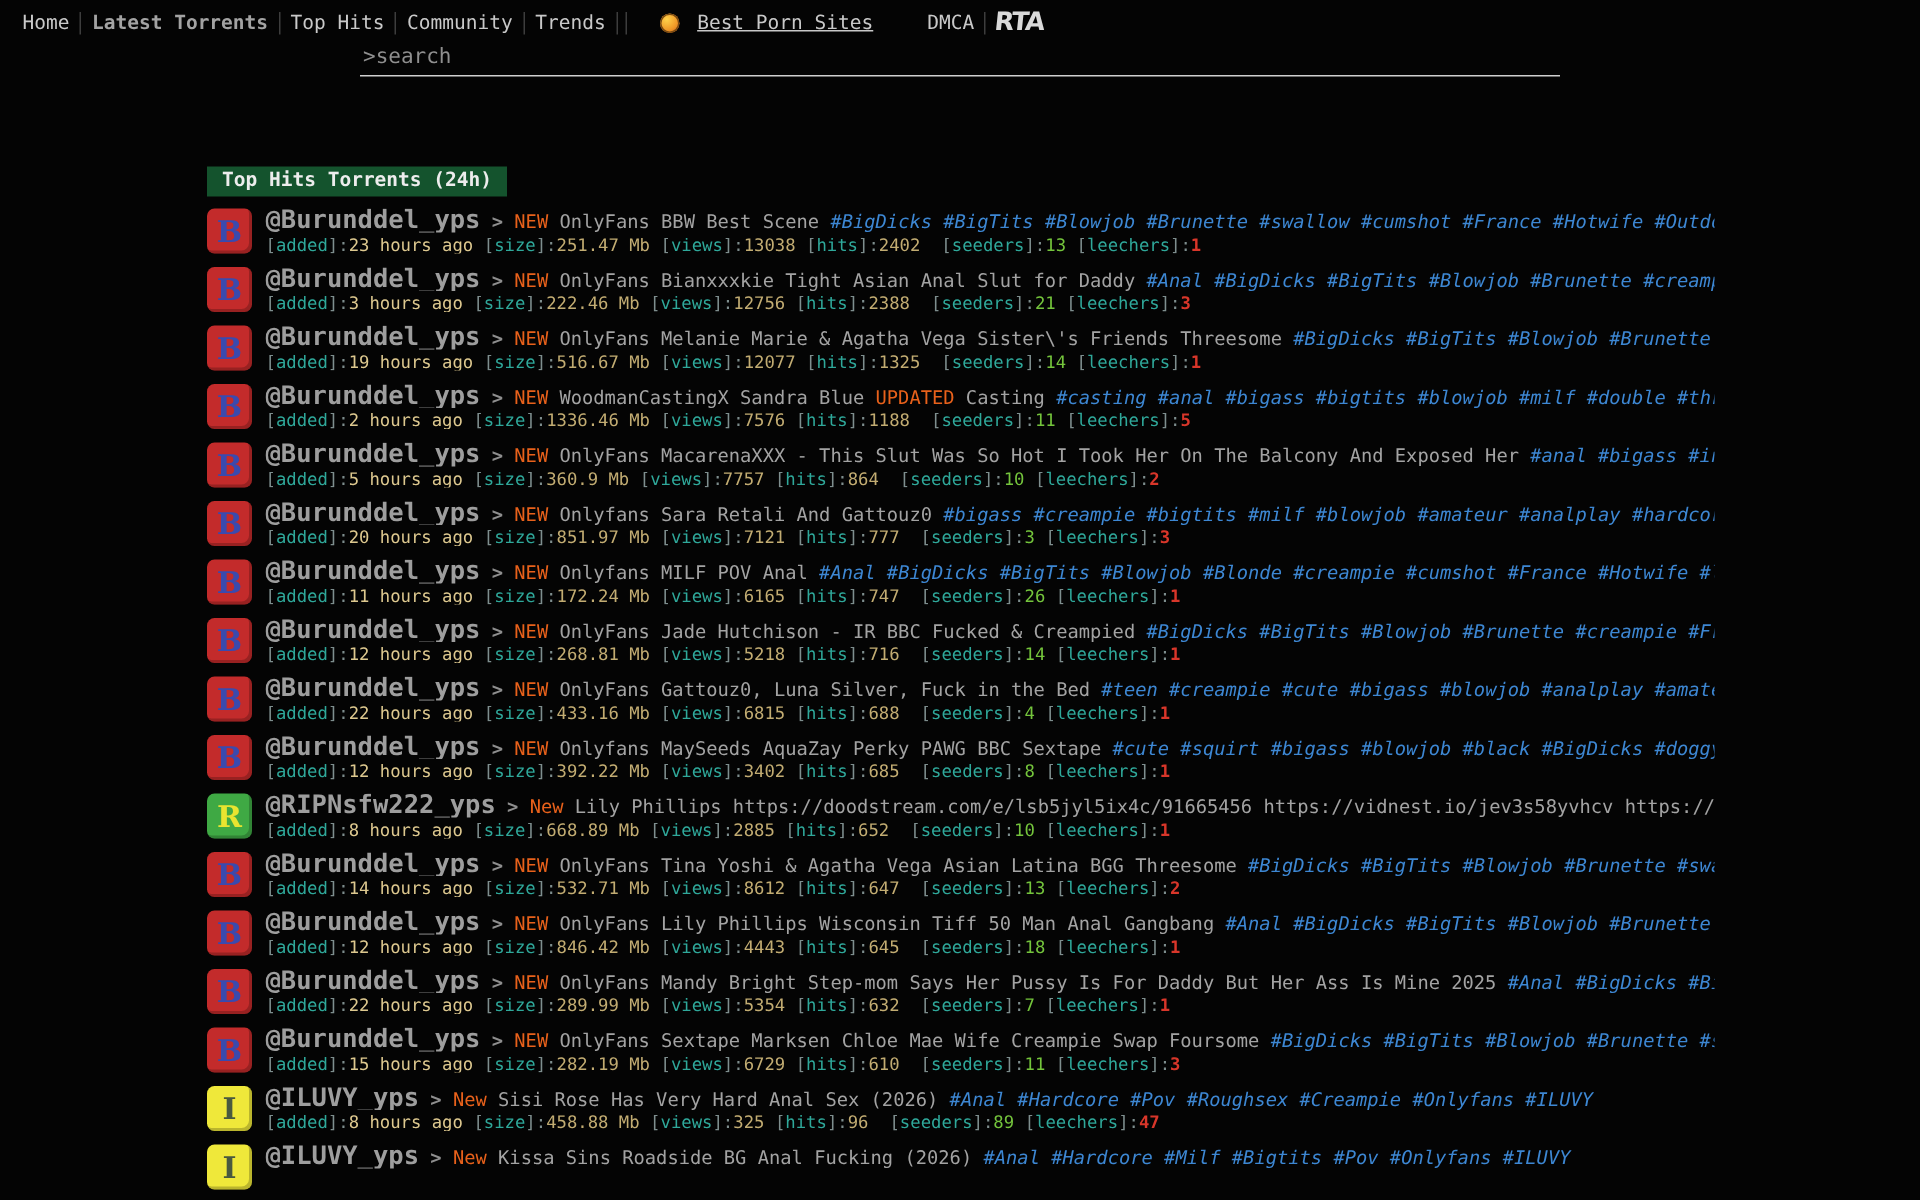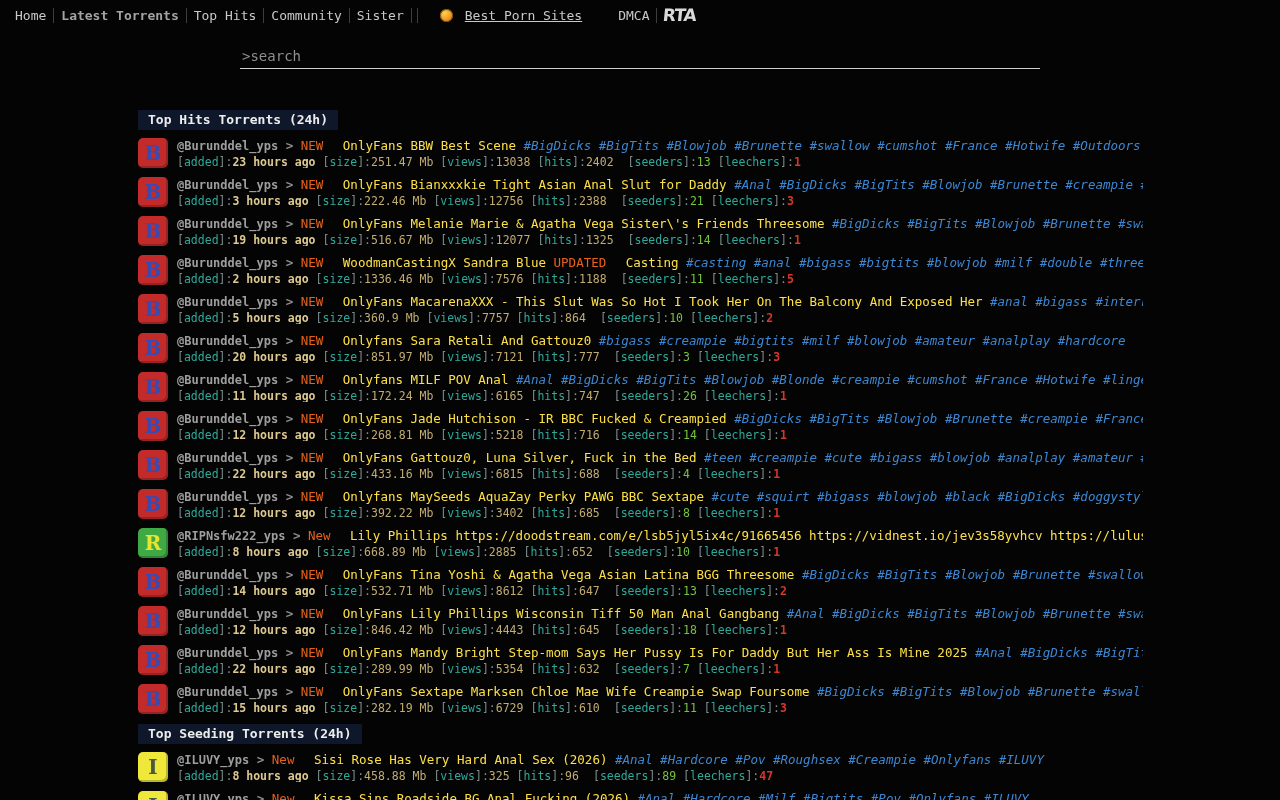--- a/index.html
+++ b/index.html
@@ -30,71 +30,71 @@
   }
   .rta-logo {
     font-family:"DejaVu Sans", sans-serif; font-weight:bold; font-size:17px;
     color:#d9d9d9; letter-spacing:-1px; padding:0 6px; transform:skewX(-6deg); display:inline-block;
   }
   .nav-right { display:flex; align-items:center; padding-right:10px; font-size:13px; }
   .account { color:#b3b3b3; font-weight:bold; font-size:14px; padding-right:9px; cursor:pointer; white-space:nowrap; }
   .account .arrow { font-weight:bold; }
   .auth-link { color:#9a9a9a; text-decoration:none; padding:0 9px; cursor:pointer; }
   
-  .search-wrap { position:absolute; left:240px; top:45px; width:800px; }
+  .search-wrap { position:absolute; left:240px; top:27px; width:800px; }
   .search-wrap input {
     width:100%; background:transparent; border:none; outline:none;
     border-bottom:1px solid #cfcfcf;
     color:#9a9a9a; font:14px "DejaVu Sans Mono", monospace; padding:3px 2px 4px 2px;
   }
   .search-wrap input::placeholder { color:#8f8f8f; opacity:1; }
   
   main { position:absolute; left:138px; top:109px; width:1005px; }
   .chip {
-    display:inline-block; background:#0f172a; color:#ededed;
+    display:inline-block; background:#14532d; color:#ededed;
     font-size:13px; font-weight:bold; padding:2px 10px 3px 10px; margin-bottom:8px;
   }
   .row { display:flex; height:30px; margin-bottom:9px; }
   .avatar {
     width:30px; height:30px; flex:none; margin-right:9px; border-radius:5px;
     display:flex; align-items:center; justify-content:center;
     font-family:"DejaVu Serif", serif; font-weight:bold; font-size:20px;
     box-shadow:inset -2px -2px 0 rgba(0,0,0,.22); cursor:pointer;
   }
   .col { flex:1; overflow:hidden; }
   .line1 { white-space:nowrap; overflow:hidden; height:16px; line-height:16px; font-size:12.5px; }
   .line2 { white-space:nowrap; overflow:hidden; height:14px; line-height:14px; font-size:11.5px; margin-top:1px; }
-  .user { color:#9e9e9e; font-weight:bold; font-size:12px; cursor:pointer; }
+  .user { color:#9e9e9e; font-weight:bold; font-size:17px; cursor:pointer; }
   .sep { color:#8e8e8e; font-weight:bold; }
   .badge { color:#e8611b; font-weight:normal; }
-  .title { color:#fde047; cursor:pointer;margin-left:12px; }
+  .title { color:#a3a3a3; cursor:pointer; }
   .tags { color:#3d87d3; font-style:italic; cursor:pointer; }
   .stat { margin-right:7px; }
   .stat.pregap { margin-left:7px; }
   .br { color:#7e8e8e; }
   .lbl { color:#2fa89a; }
-  .v-added { color:#ddc88f; font-weight:bold; }
+  .v-added { color:#ddc88f; font-weight:normal; }
   .v-plain { color:#c2ac72; }
   .v-seed { color:#74c43c; font-weight:normal; }
   .v-leech { color:#d8362a; font-weight:bold; }
 </style>
 </head>
 <body>
 
 <header>
   <nav class="nav-left">
     <a class="nav-item">Home</a>
     <span class="vdiv"></span>
     <a class="nav-item active">Latest Torrents</a>
     <span class="vdiv"></span>
     <a class="nav-item">Top Hits</a>
     <span class="vdiv"></span>
     <a class="nav-item">Community</a>
     <span class="vdiv"></span>
-    <a class="nav-item">Sister</a>
+    <a class="nav-item">Trends</a>
     <span class="vdiv"></span>
     <span class="vdiv gapped"></span>
     <span class="spacer-md"></span>
     <span class="site-icon"></span>
     <a class="nav-item underlined">Best Porn Sites</a>
     <span class="spacer-md"></span>
     <a class="nav-item">DMCA</a>
     <span class="vdiv"></span>
     <span class="rta-logo">RTA</span>
   </nav>
@@ -209,21 +209,20 @@
         <div class="row">
           <span class="avatar" style="background: rgb(195, 43, 43); color: rgb(58, 74, 174);">B</span>
           <div class="col">
             <div class="line1"><span class="user">@Burunddel_yps</span><span class="sep"> &gt; </span><span class="badge">NEW</span><span class="title"> OnlyFans Sextape Marksen Chloe Mae Wife Creampie Swap Foursome</span><span class="tags"> #BigDicks #BigTits #Blowjob #Brunette #swallow…</span></div>
             <div class="line2"><span class="stat"><span class="br">[</span><span class="lbl">added</span><span class="br">]:</span><span class="v-added">15 hours ago</span></span><span class="stat"><span class="br">[</span><span class="lbl">size</span><span class="br">]:</span><span class="v-plain">282.19 Mb</span></span><span class="stat"><span class="br">[</span><span class="lbl">views</span><span class="br">]:</span><span class="v-plain">6729</span></span><span class="stat"><span class="br">[</span><span class="lbl">hits</span><span class="br">]:</span><span class="v-plain">610</span></span><span class="stat pregap"><span class="br">[</span><span class="lbl">seeders</span><span class="br">]:</span><span class="v-seed">11</span></span><span class="stat"><span class="br">[</span><span class="lbl">leechers</span><span class="br">]:</span><span class="v-leech">3</span></span></div>
           </div>
         </div>
       </div>
   </section>
   <section>
-    <div class="chip">Top Seeding Torrents (24h)</div>
     <div class="rows" id="rows-1">
         <div class="row">
           <span class="avatar" style="background: rgb(239, 232, 58); color: rgb(73, 89, 63);">I</span>
           <div class="col">
             <div class="line1"><span class="user">@ILUVY_yps</span><span class="sep"> &gt; </span><span class="badge">New</span><span class="title"> Sisi Rose Has Very Hard Anal Sex (2026)</span><span class="tags"> #Anal #Hardcore #Pov #Roughsex #Creampie #Onlyfans #ILUVY</span></div>
             <div class="line2"><span class="stat"><span class="br">[</span><span class="lbl">added</span><span class="br">]:</span><span class="v-added">8 hours ago</span></span><span class="stat"><span class="br">[</span><span class="lbl">size</span><span class="br">]:</span><span class="v-plain">458.88 Mb</span></span><span class="stat"><span class="br">[</span><span class="lbl">views</span><span class="br">]:</span><span class="v-plain">325</span></span><span class="stat"><span class="br">[</span><span class="lbl">hits</span><span class="br">]:</span><span class="v-plain">96</span></span><span class="stat pregap"><span class="br">[</span><span class="lbl">seeders</span><span class="br">]:</span><span class="v-seed">89</span></span><span class="stat"><span class="br">[</span><span class="lbl">leechers</span><span class="br">]:</span><span class="v-leech">47</span></span></div>
           </div>
         </div>
         <div class="row">
           <span class="avatar" style="background: rgb(239, 232, 58); color: rgb(73, 89, 63);">I</span>

